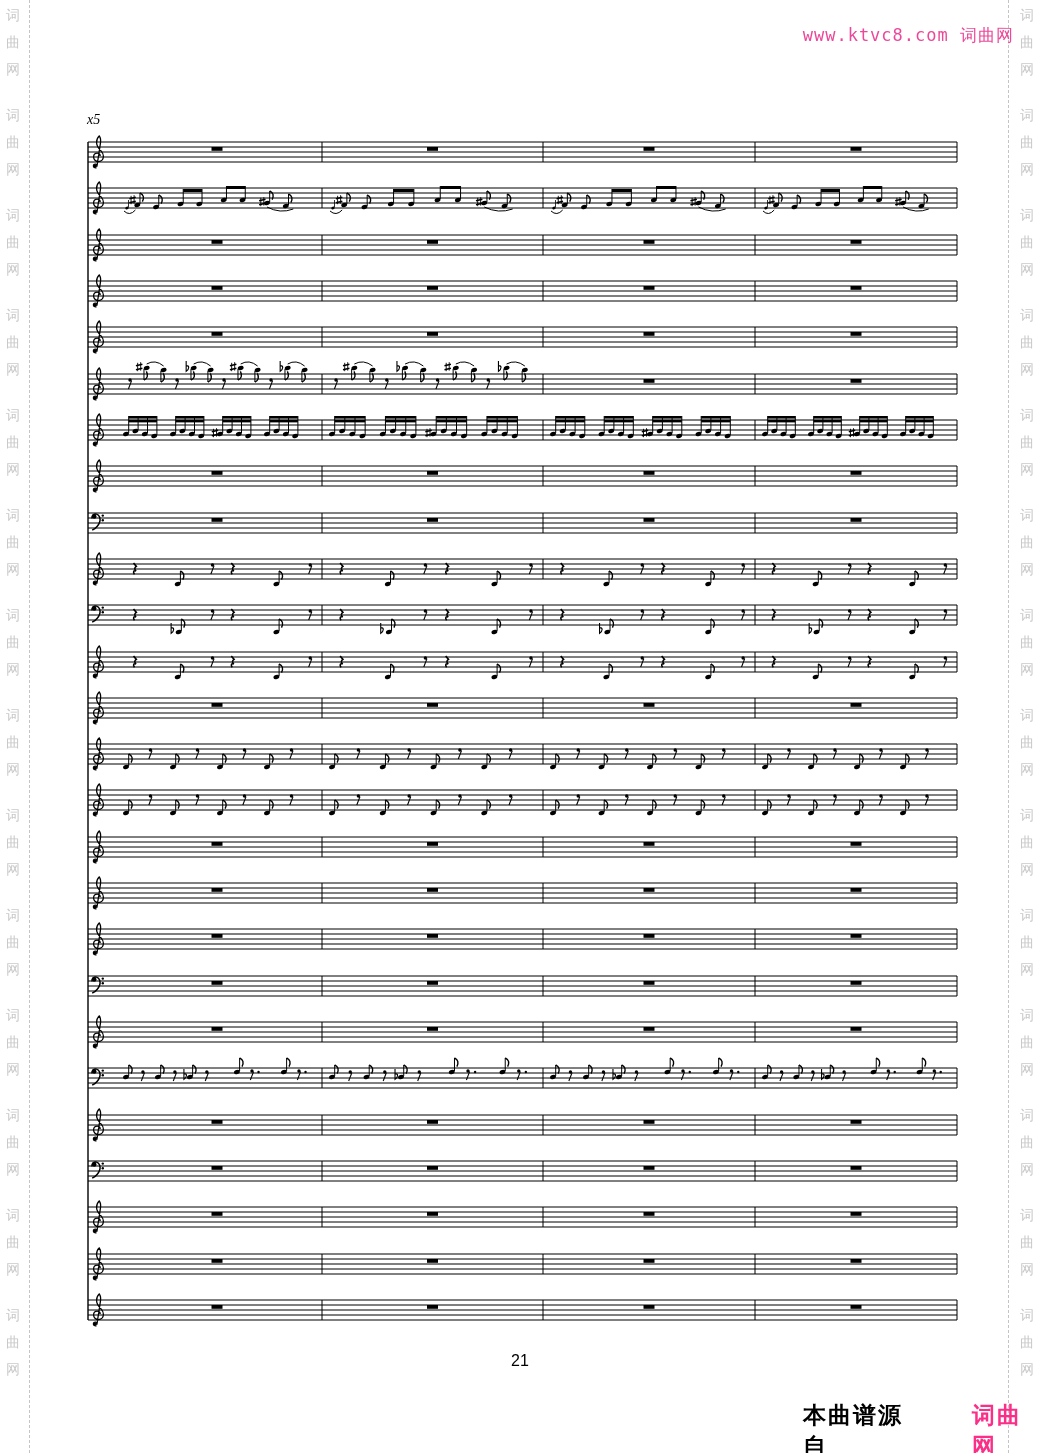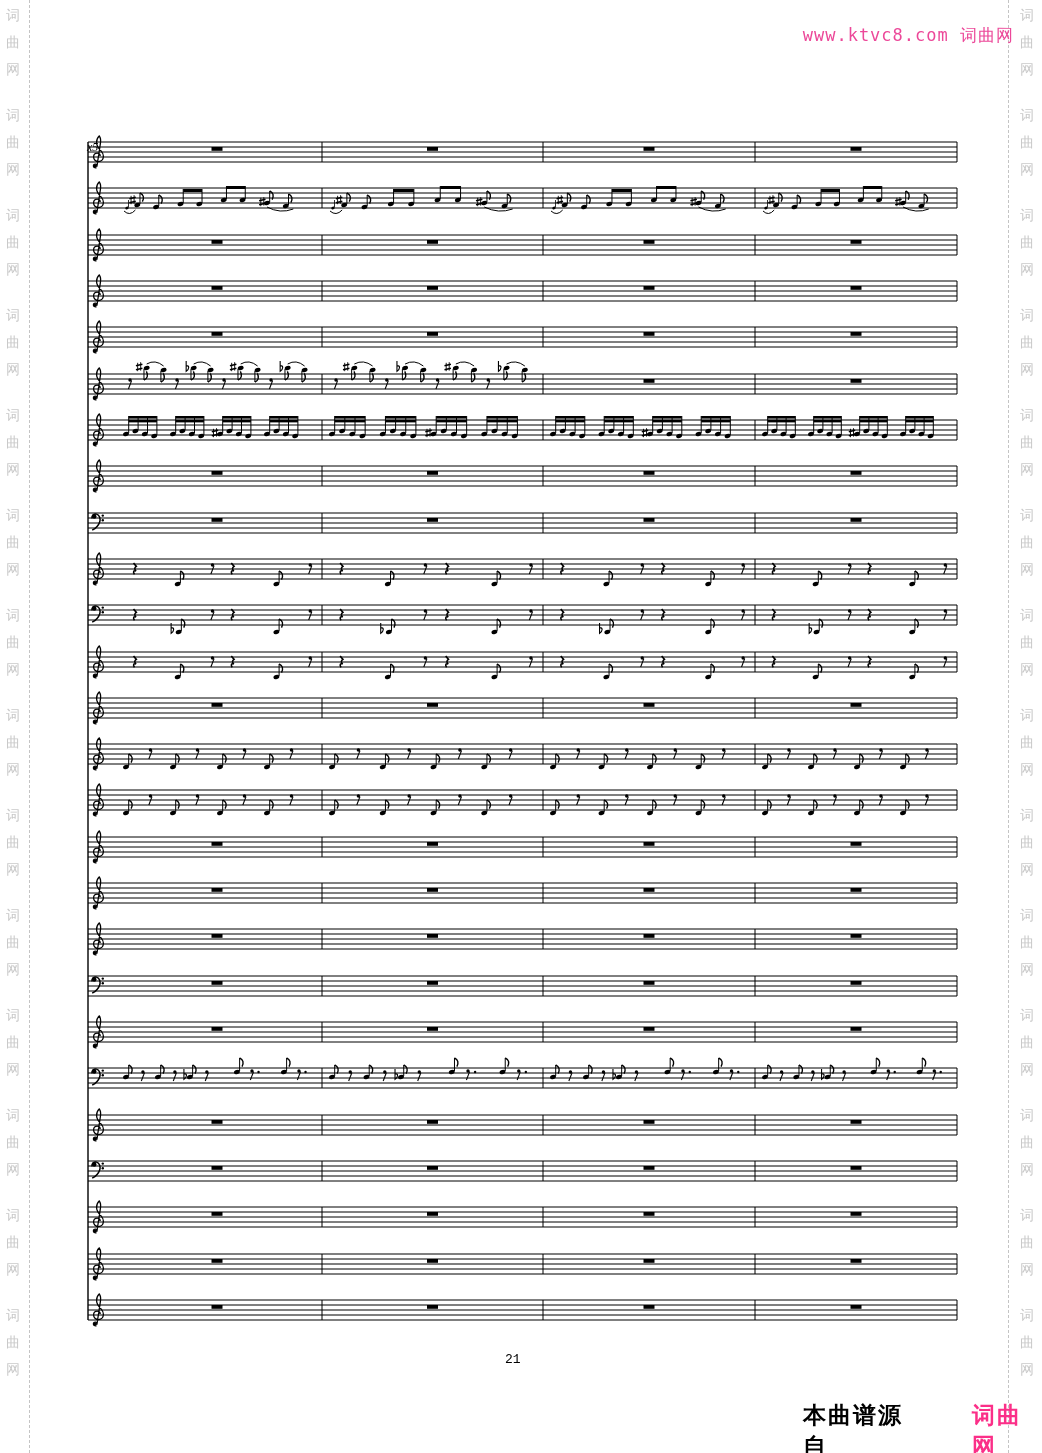--- a/index.html
+++ b/index.html
@@ -8,24 +8,24 @@
   .wm-col{position:absolute;top:0;bottom:0;width:16px;pointer-events:none;}
   .wm-col.left{left:5px;}
   .wm-col.right{left:1019px;}
   .wm-char{position:absolute;font-size:14px;line-height:14px;width:16px;text-align:center;
            font-family:"DejaVu Sans",sans-serif;}
   .wm-dash{position:absolute;top:0;bottom:0;width:0;}
   .wm-dash.left{left:29px;}
   .wm-dash.right{left:1008px;}
   .site-header{position:absolute;top:24px;right:28px;font-size:17px;letter-spacing:1px;
                font-family:"DejaVu Sans Mono","DejaVu Sans",monospace;}
-  .repeat-label{position:absolute;left:87px;top:112px;font-size:12px;font-style:italic;
-                font-family:"Liberation Serif",serif;color:#000;margin-top:28px;}
-  .page-number{position:absolute;left:505px;top:1352px;width:30px;text-align:left;
-               font-size:13px;font-family:Liberation Mono, monospace;color:#000;}
+  .repeat-label{position:absolute;left:87px;top:112px;font-size:14px;font-style:italic;
+                font-family:"Liberation Serif",serif;color:#000;}
+  .page-number{position:absolute;left:505px;top:1352px;width:30px;text-align:center;
+               font-size:16px;font-family:Liberation Sans, sans-serif;color:#000;}
   .footer{position:absolute;top:1400px;left:803px;display:flex;align-items:baseline;}
   .footer .src{font-size:23px;font-weight:bold;color:#000;letter-spacing:2px;}
   .footer .site{font-size:23px;font-weight:bold;letter-spacing:2px;margin-left:52px;}
   svg.score{position:absolute;left:0;top:0;}
 </style>
 </head>
 <body>
 
 <div class="page">
 

